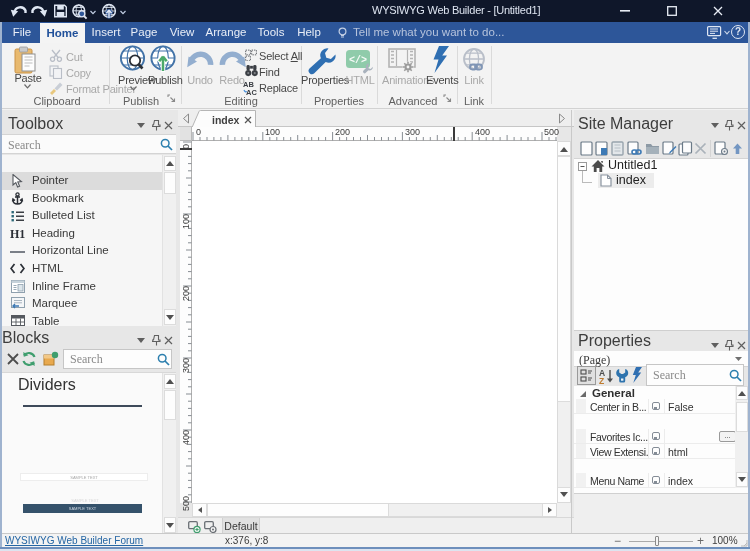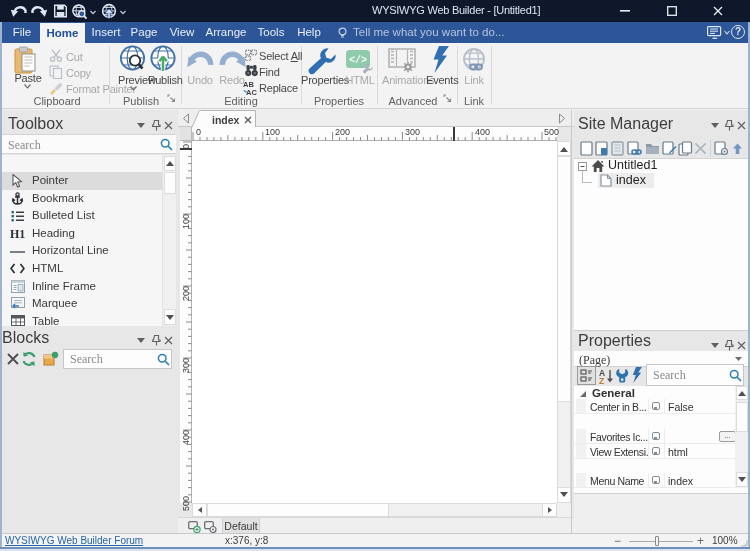--- a/index.html
+++ b/index.html
@@ -382,20 +382,41 @@
       <circle cx="12" cy="4" r="3.2" fill="#3f9e6e"></circle>
     </svg>
     <div class="abs" style="left:63px;top:239px;width:109px;height:20px;background:#fdfdfd;border:1px solid #c6c6c6;">
       <span class="serif" style="position:absolute;left:6px;top:2px;font-size:12px;color:#8a8a8a;">Search</span>
       <svg class="abs" style="left:93px;top:3px" width="13" height="13" viewBox="0 0 13 13">
           <circle cx="5.2" cy="5.2" r="3.8" fill="none" stroke="#2c7fae" stroke-width="1.5"></circle>
           <path d="M8 8 L12 12" stroke="#2c7fae" stroke-width="1.7"></path>
         </svg>
     </div>
 
+    <div class="abs" style="left:2px;top:262px;width:174px;height:161px;background:#fafafa;border-top:1px solid #d8d8d8;">
+      <div class="abs" style="left:16px;top:3px;font-size:16px;color:#333;">Dividers</div>
+      <div class="abs" style="left:21px;top:32px;width:119px;height:2px;background:#3e4a5a;"></div>
+      <div class="abs" style="left:18px;top:100px;width:128px;height:8px;background:#fff;border:1px solid #ededed;text-align:center;font-size:4px;color:#a8a8a8;line-height:7px;">SAMPLE TEXT</div>
+      <div class="abs" style="left:56px;top:125px;width:54px;text-align:center;font-size:4px;color:#d8d8d8;">SAMPLE TEXT</div>
+      <div class="abs" style="left:21px;top:131px;width:119px;height:9px;background:#35526b;">
+        <div style="width:100%;text-align:center;font-size:4px;color:#cfd8e2;margin-top:2px;">SAMPLE TEXT</div>
+      </div>
+
+      <div class="abs" style="left:160px;top:0;width:14px;height:161px;background:#f0f0f0;border-left:1px solid #e2e2e2;">
+        <div class="abs" style="left:1px;top:1px;width:12px;height:15px;background:#fdfdfd;border:1px solid #dcdcdc;"></div>
+        <svg class="abs" style="left:3px;top:6px" width="8" height="5" viewBox="0 0 8 5">
+            <path d="M0 5 L4 0 L8 5 Z" fill="#505050"></path>
+          </svg>
+        <div class="abs" style="left:1px;top:17px;width:12px;height:30px;background:#fdfdfd;border:1px solid #dcdcdc;"></div>
+        <div class="abs" style="left:1px;top:144px;width:12px;height:16px;background:#fdfdfd;border:1px solid #dcdcdc;"></div>
+        <svg class="abs" style="left:3px;top:150px" width="8" height="5" viewBox="0 0 8 5">
+            <path d="M0 0 L4 5 L8 0 Z" fill="#505050"></path>
+          </svg>
+      </div>
+    </div>
   </div>
   <div id="center" style="position:absolute;left:178px;top:110px;width:396px;height:425px;background:#e7e7e7;">
 
     <div class="abs" style="left:0;top:0;width:396px;height:17px;background:#eeeeee;border-bottom:1px solid #c6c6c6;"></div>
     <svg class="abs" style="left:4px;top:3px" width="8" height="11" viewBox="0 0 8 11">
         <path d="M6.5 1 L1.5 5.5 L6.5 10 Z" fill="none" stroke="#8a8a8a" stroke-width="1"></path>
       </svg>
     <svg class="abs" style="left:380px;top:3px" width="8" height="11" viewBox="0 0 8 11">
         <path d="M1.5 1 L6.5 5.5 L1.5 10 Z" fill="none" stroke="#8a8a8a" stroke-width="1"></path>
       </svg>

